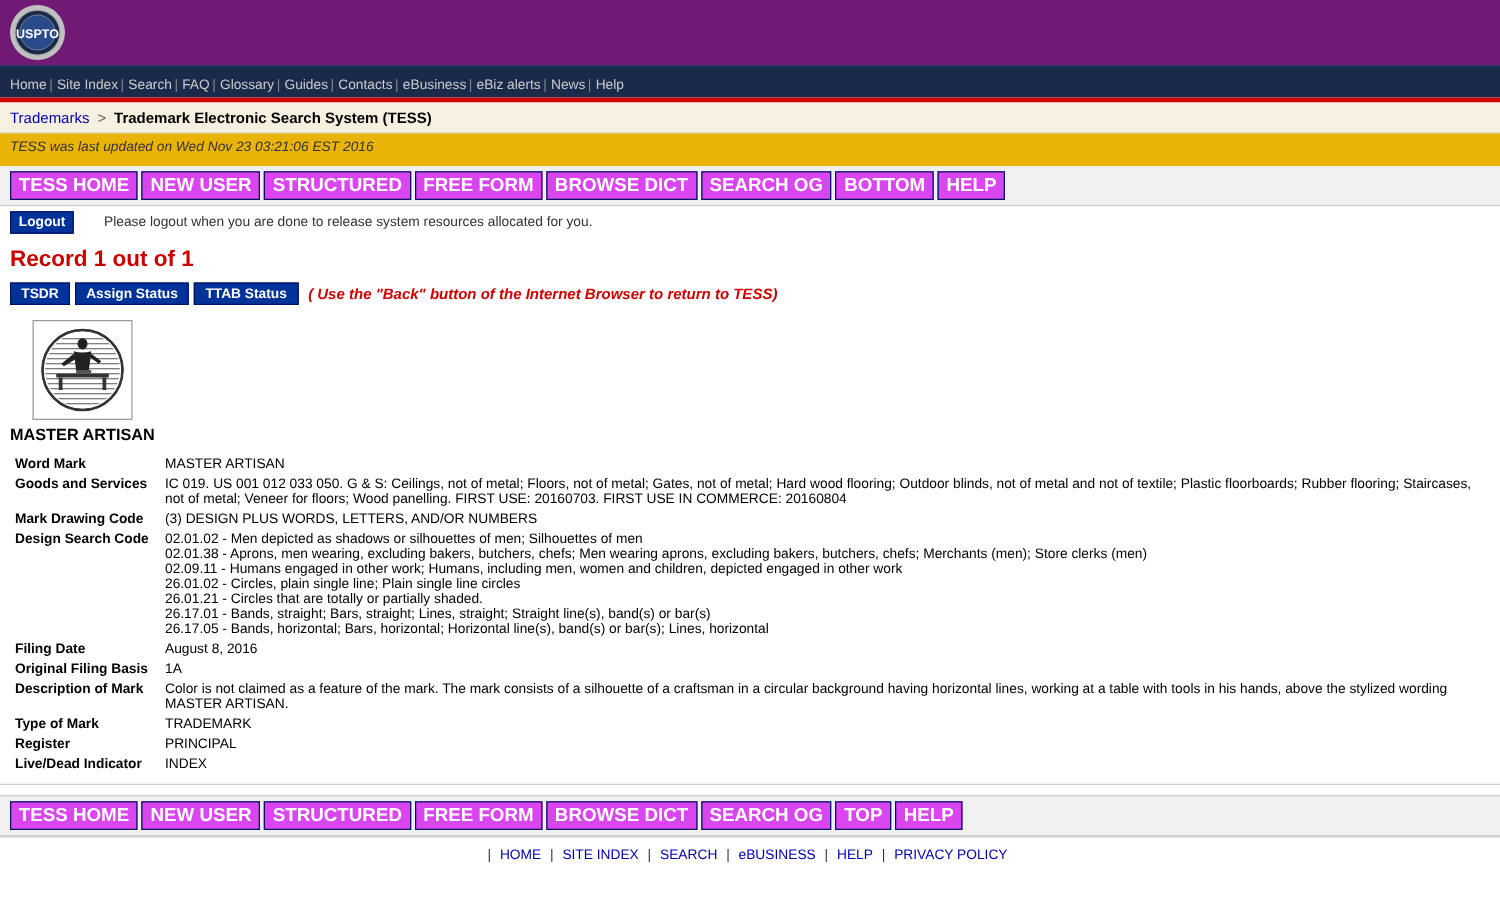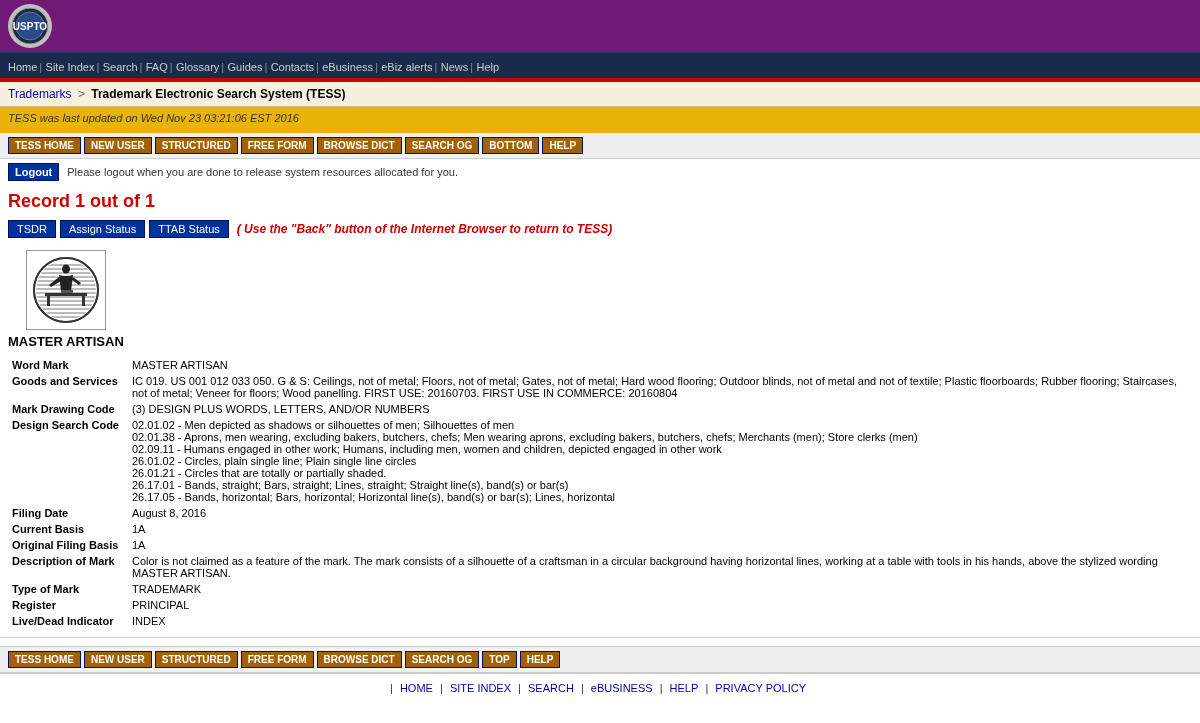--- a/index.html
+++ b/index.html
@@ -71,36 +71,36 @@
     
     #btn-bar {
       background: #f0f0f0;
       padding: 4px 8px;
       display: flex;
       gap: 3px;
       align-items: center;
       border-bottom: 1px solid #ccc;
     }
     .nav-btn {
-      background: #a16207;
+      background: #d946ef;
       color: #fff;
       border: 1px solid #001166;
       padding: 2px 6px;
-      font-size: 10px;
+      font-size: 15px;
       font-weight: bold;
       cursor: pointer;
       text-transform: uppercase;
     }
 
     
     #logout-bar {
       padding: 4px 8px;
       display: flex;
       align-items: center;
-      gap: 8px;
+      gap: 24px;
       background: #fff;
     }
     .logout-btn {
       background: #003399;
       color: #fff;
       border: 1px solid #001166;
       padding: 2px 6px;
       font-size: 11px;
       font-weight: bold;
       cursor: pointer;
@@ -123,21 +123,21 @@
       display: flex;
       align-items: center;
       gap: 4px;
     }
     .action-btn {
       background: #003399;
       color: #fff;
       border: 1px solid #001166;
       padding: 2px 8px;
       font-size: 11px;
-      font-weight: normal;
+      font-weight: bold;
       cursor: pointer;
     }
     .back-msg {
       color: #cc0000;
       font-size: 12px;
       font-style: italic;
       font-weight: bold;
       margin-left: 4px;
     }
 
@@ -347,24 +347,20 @@
 26.01.02 - Circles, plain single line; Plain single line circles
 26.01.21 - Circles that are totally or partially shaded.
 26.17.01 - Bands, straight; Bars, straight; Lines, straight; Straight line(s), band(s) or bar(s)
 26.17.05 - Bands, horizontal; Bars, horizontal; Horizontal line(s), band(s) or bar(s); Lines, horizontal</td>
         </tr>
         <tr>
           <td>Filing Date</td>
           <td style="white-space: pre-wrap;">August 8, 2016</td>
         </tr>
         <tr>
-          <td>Current Basis</td>
-          <td style="white-space: pre-wrap;">1A</td>
-        </tr>
-        <tr>
           <td>Original Filing Basis</td>
           <td style="white-space: pre-wrap;">1A</td>
         </tr>
         <tr>
           <td>Description of Mark</td>
           <td style="white-space: pre-wrap;">Color is not claimed as a feature of the mark. The mark consists of a silhouette of a craftsman in a circular background having horizontal lines, working at a table with tools in his hands, above the stylized wording MASTER ARTISAN.</td>
         </tr>
         <tr>
           <td>Type of Mark</td>
           <td style="white-space: pre-wrap;">TRADEMARK</td>

